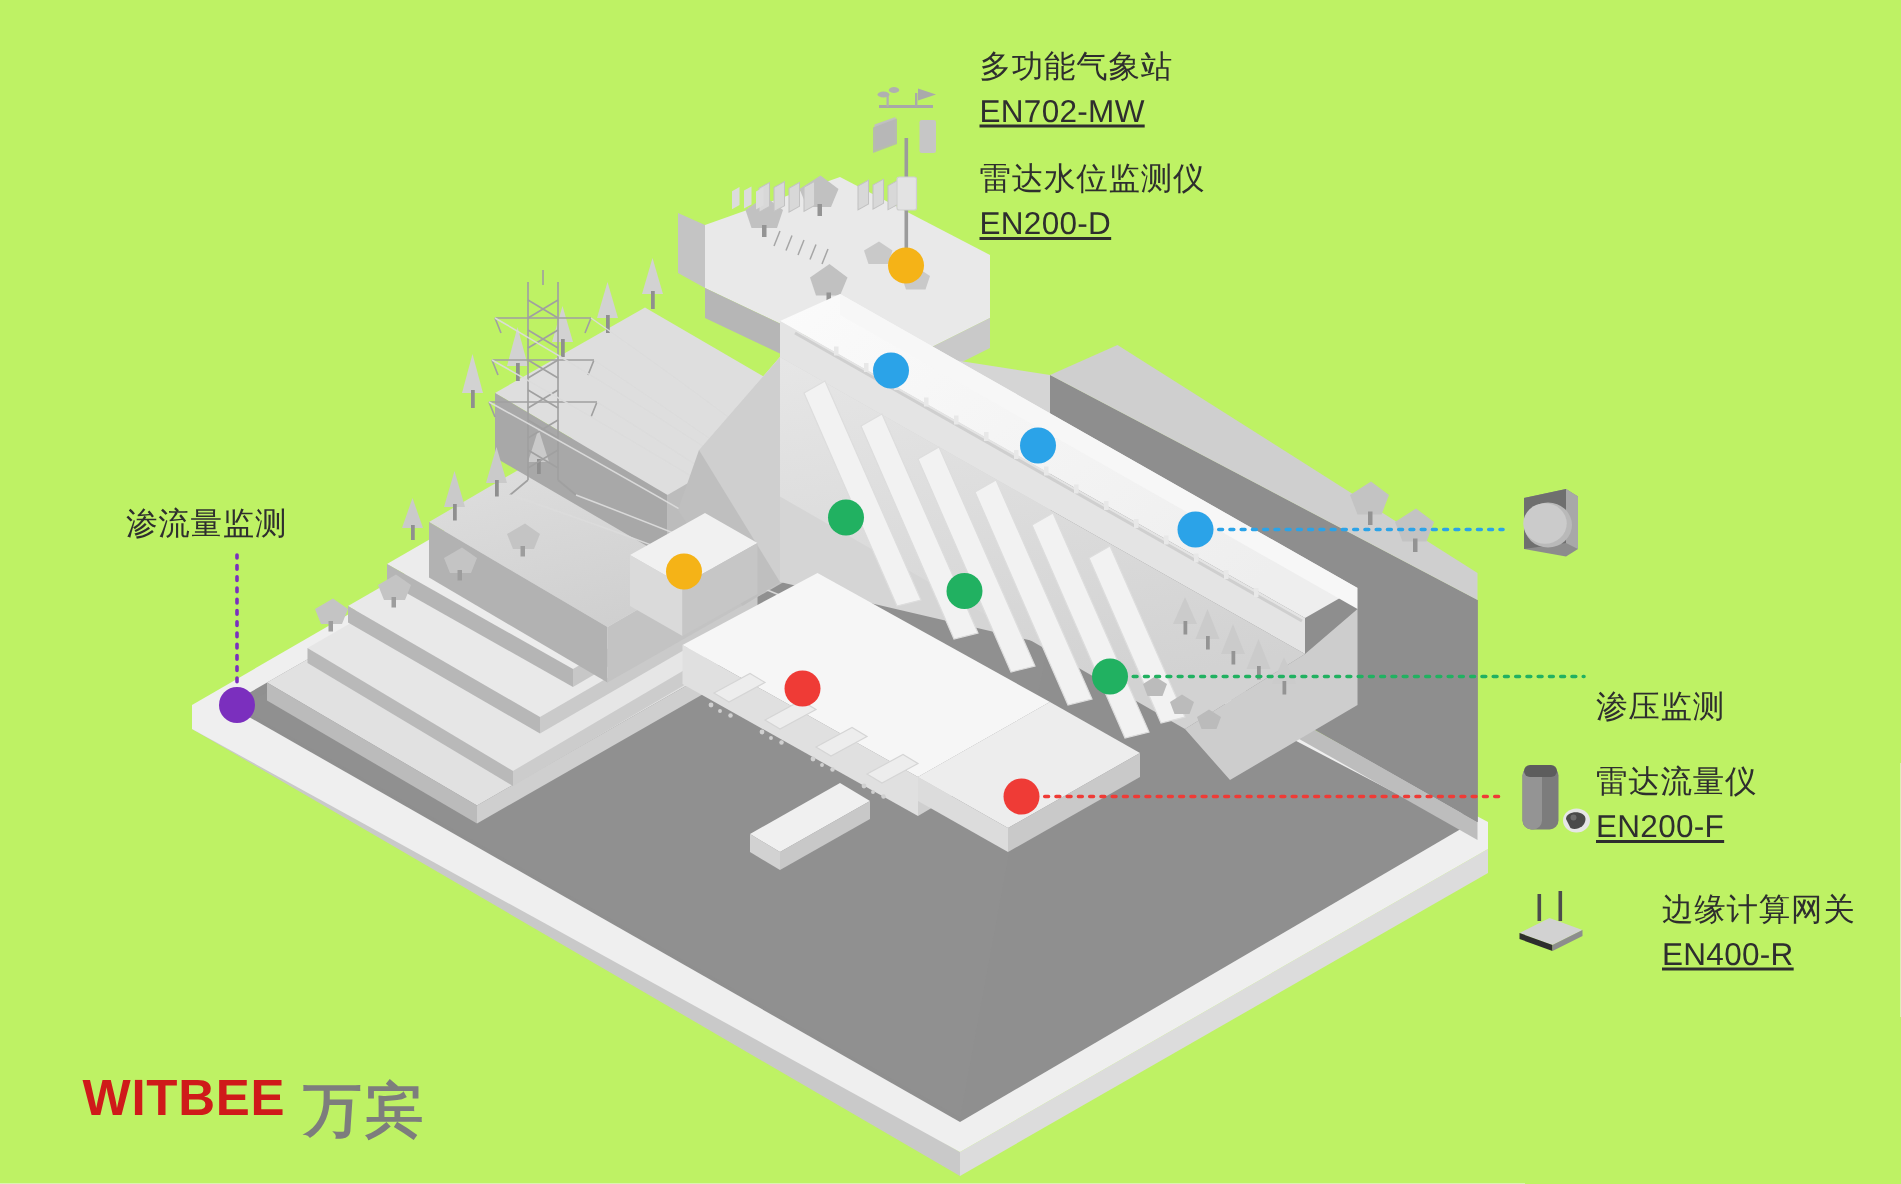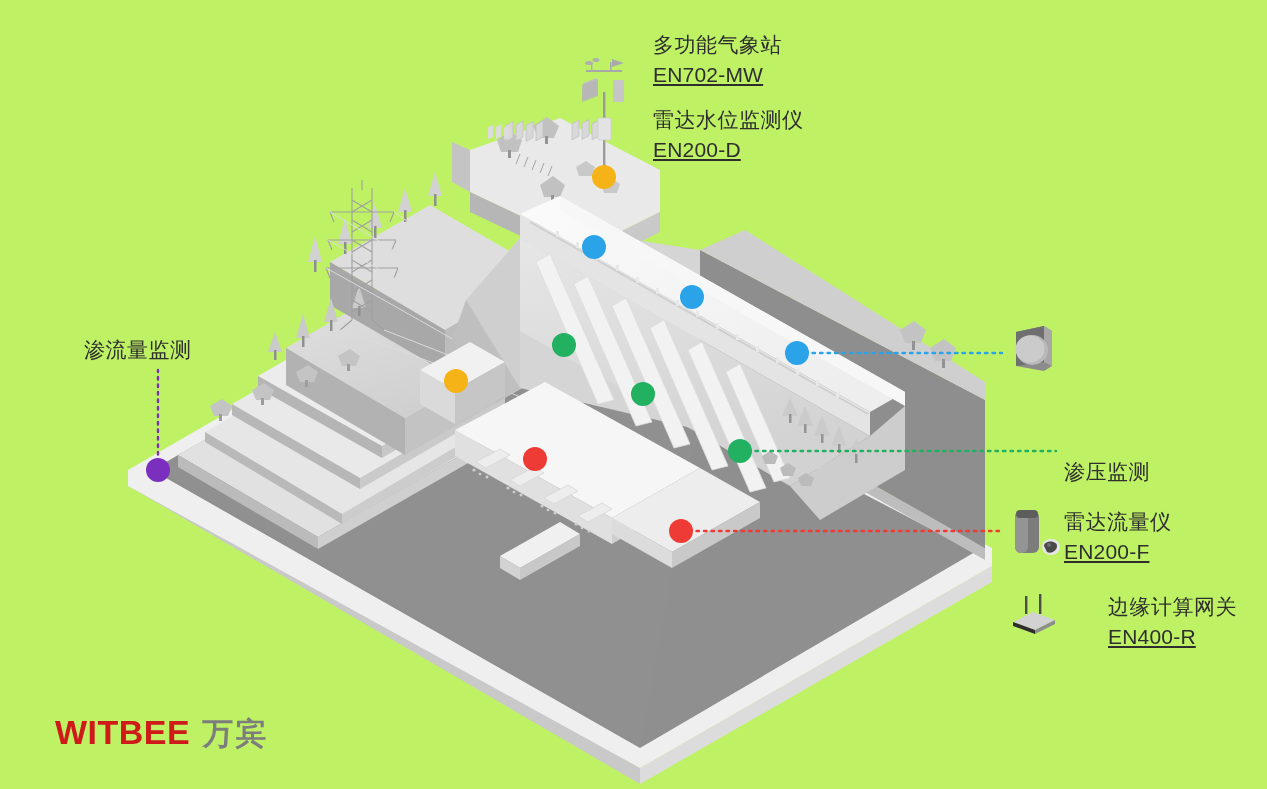--- a/index.html
+++ b/index.html
@@ -70,21 +70,21 @@
     gap: 12px;
   }
   #logo .wordmark {
     font-size: 34px;
     font-weight: bold;
     color: #cf1a1a;
     letter-spacing: 0.5px;
     font-family: "Liberation Sans", "DejaVu Sans", sans-serif;
   }
   #logo .cnmark {
-    font-size: 31px;
+    font-size: 39px;
     font-weight: bold;
     color: #7d7d7d;
     letter-spacing: 2px;
   }
 </style>
 </head>
 <body>
 
 <div id="stage">
 

